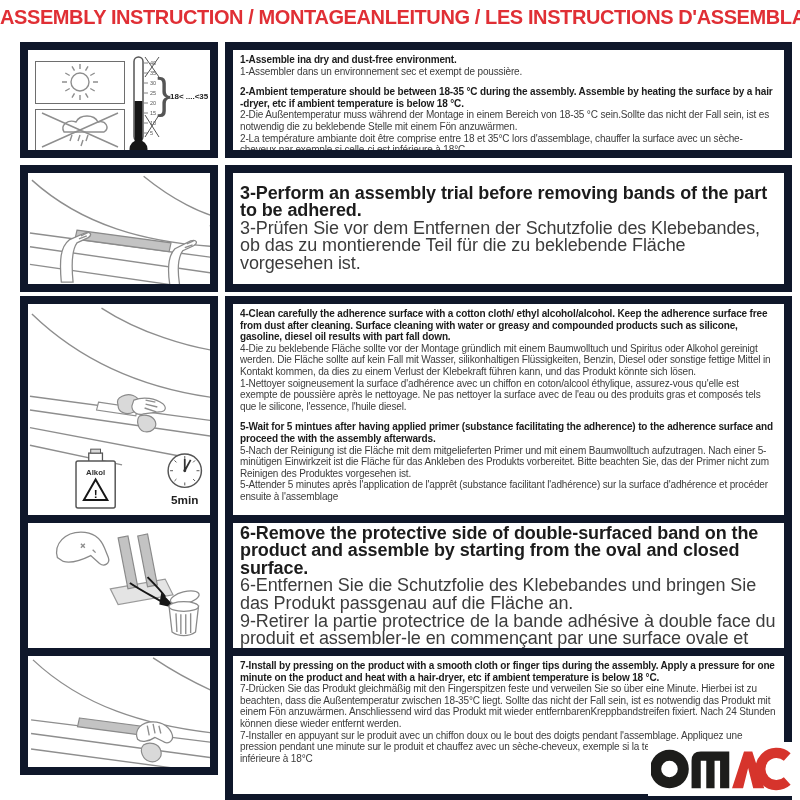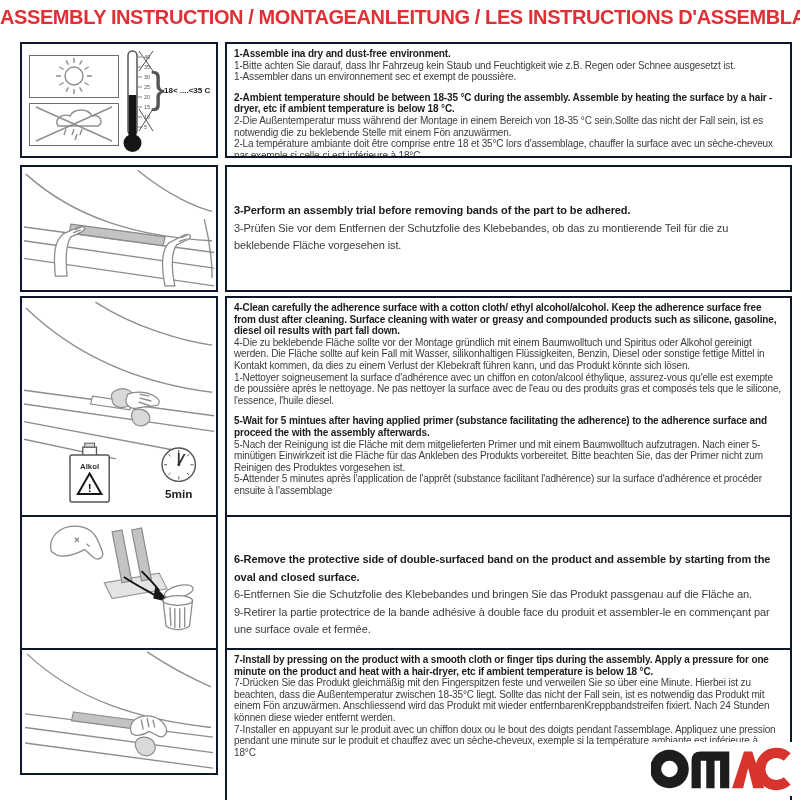--- a/index.html
+++ b/index.html
@@ -1,31 +1,31 @@
 <!DOCTYPE html>
 <html><head>
 <meta charset="utf-8">
 <style>
   html,body{margin:0;padding:0;}
   body{width:800px;height:800px;background:#fff;font-family:"Liberation Sans",sans-serif;position:relative;overflow:hidden;}
   .hdr{position:absolute;top:6px;left:0;width:800px;text-align:center;font-size:20px;font-weight:800;color:#e02f35;letter-spacing:-0.4px;white-space:nowrap;}
-  .box{position:absolute;background:#fff;border:2px solid #0f172a;box-sizing:border-box;overflow:hidden;}
+  .box{position:absolute;background:#fff;border:8px solid #0f172a;box-sizing:border-box;overflow:hidden;}
   .lcol{left:20px;width:198px;}
   .rcol{left:225px;width:567px;padding:4px 8px 0 7px;}
   .r1{top:42px;height:116px;}
   .r2{top:165px;height:127px;}
   .r3{top:296px;height:274px;}
   .r4{top:515px;height:160px;}
   .r5l{top:648px;height:127px;}
   .r5r{top:648px;height:154px;}
   .vcenter{display:flex;flex-direction:column;justify-content:center;padding-top:0;}
   p{margin:0;}
   .txt p{font-size:10px;line-height:11.6px;color:#3c3c3c;letter-spacing:-0.15px;}
   .txt p.en{font-weight:700;color:#1c1c1c;}
-  .big p{font-size:11px;line-height:17.6px;color:#3c3c3c;letter-spacing:-0.1px;}
+  .big p{font-size:18px;line-height:17.6px;color:#3c3c3c;letter-spacing:-0.1px;}
   .big p.en{font-weight:700;color:#1c1c1c;}
   .stepgap{height:9px;}
   .inbox{position:absolute;border:1.5px solid #6e6e6e;background:#fff;box-sizing:border-box;}
   svg{display:block;}
   .lineart{stroke:#8e8e8e;stroke-width:1.4;fill:none;}
   .logo{position:absolute;left:648px;top:742px;width:146px;height:54px;background:#fff;z-index:3;display:flex;align-items:center;justify-content:center;}
 </style>
 </head>
 <body>
 
@@ -71,21 +71,20 @@
       <path d="M111,60 L125,82 M125,60 L111,82"></path>
     </g>
     <text x="123" y="53" font-size="42" fill="#555">}</text>
     <text x="136" y="44" font-size="8" font-weight="bold" fill="#222">18&lt; ....&lt;35 C</text>
   </svg>
 </div>
 
 <div class="box rcol r1 txt">
   <div>
     <p class="en">1-Assemble ina dry and dust-free environment.</p>
-    <p>1-Bitte achten Sie darauf, dass Ihr Fahrzeug kein Staub und Feuchtigkeit wie z.B. Regen oder Schnee ausgesetzt ist.</p>
     <p>1-Assembler dans un environnement sec et exempt de poussière.</p>
   </div>
   <div class="stepgap"></div>
   <div>
     <p class="en">2-Ambient temperature should be between 18-35 °C  during the assembly. Assemble by heating the surface by a hair -dryer, etc if ambient temperature is below 18 °C.</p>
     <p>2-Die Außentemperatur muss während der Montage in einem Bereich von 18-35 °C  sein.Sollte das nicht der Fall sein, ist es notwendig die zu beklebende Stelle mit einem Fön anzuwärmen.</p>
     <p>2-La température ambiante doit être comprise entre 18 et 35°C lors d'assemblage, chauffer la surface avec un sèche-cheveux par exemple si celle-ci est inférieure à 18°C.</p>
   </div>
 </div>
 

